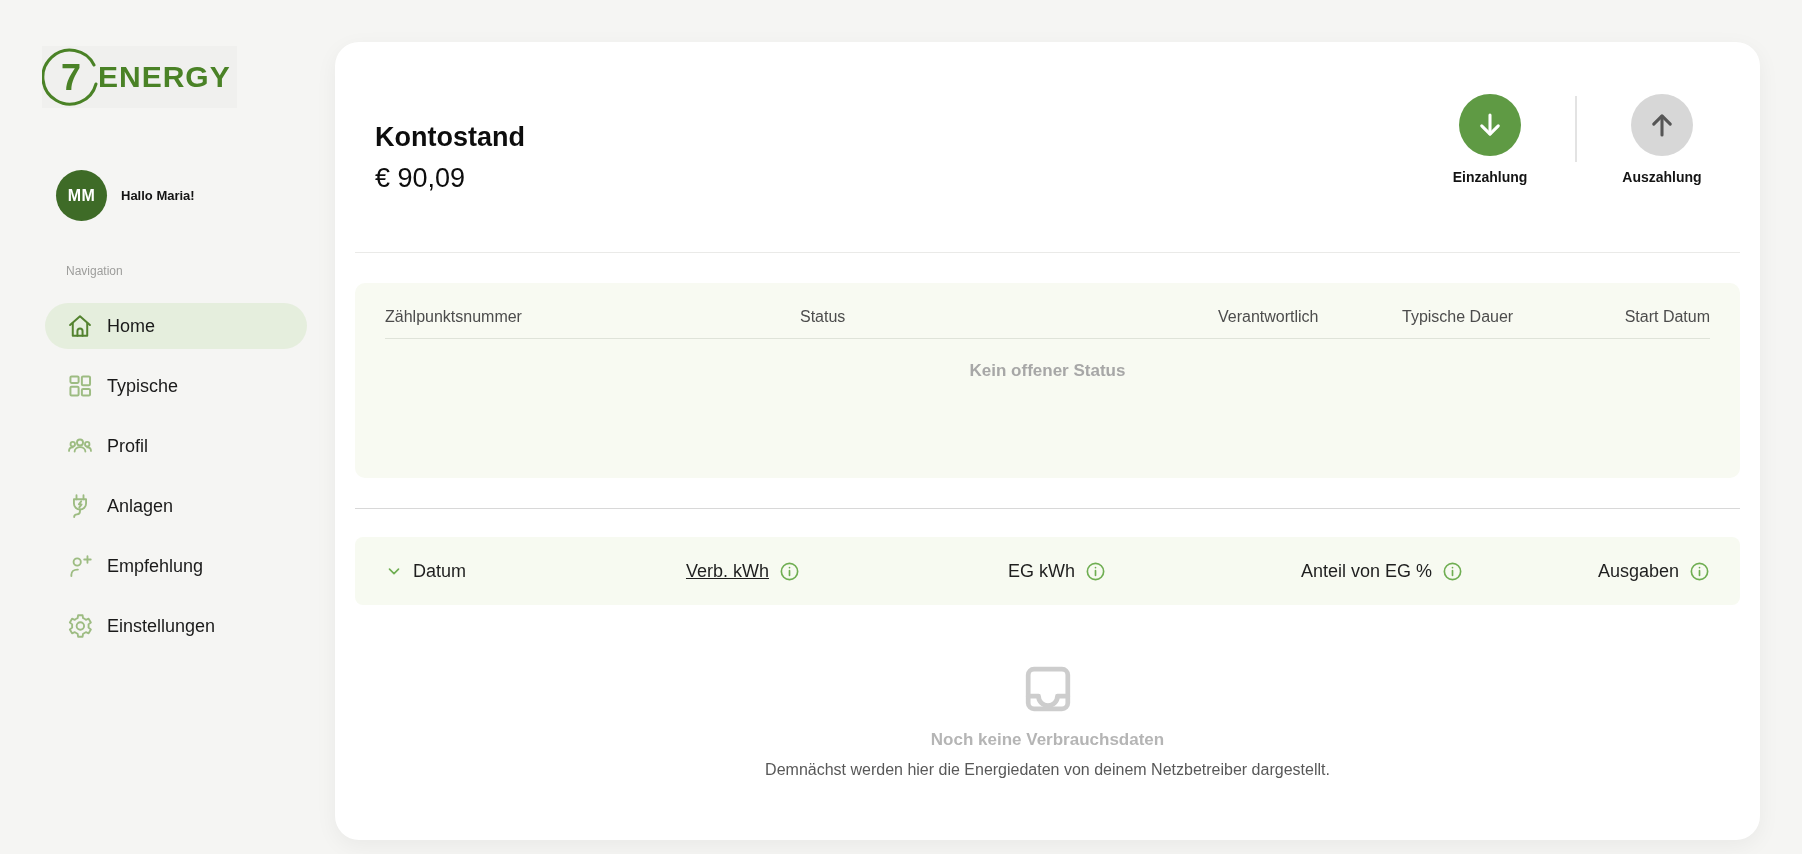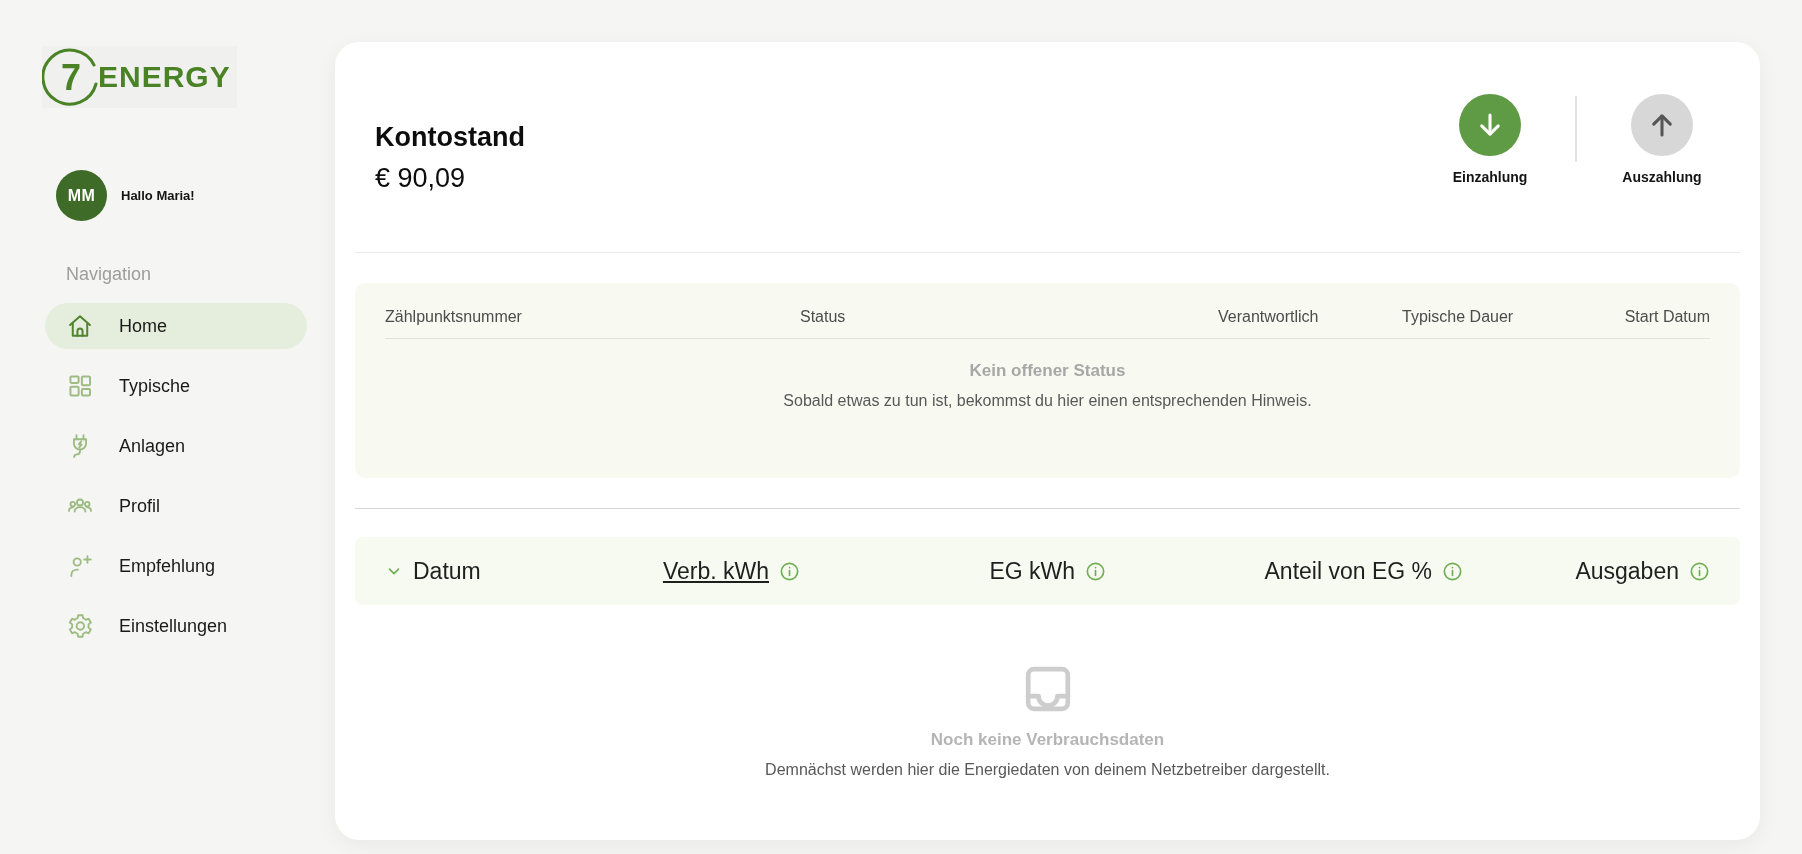--- a/index.html
+++ b/index.html
@@ -28,26 +28,26 @@
   .logo-text { font-size:30px; font-weight:700; color:#4a8226; letter-spacing:1px; margin-left:-2px; }
 
   .user-row { position:absolute; left:56px; top:170px; display:flex; align-items:center; gap:14px; }
   .avatar {
     width:51px; height:51px; border-radius:50%; background:#3e6b27;
     color:#fff; font-weight:700; font-size:16px;
     display:flex; align-items:center; justify-content:center; letter-spacing:0.5px;
   }
   .greeting { font-size:13px; font-weight:700; color:#141414; }
 
-  .nav-section-label { position:absolute; left:66px; top:264px; font-size:18px; color:#9d9d9b; }
+  .nav-section-label { position:absolute; left:66px; top:264px; font-size:12px; color:#9d9d9b; }
 
   .nav { position:absolute; left:0; top:303px; width:335px; display:flex; flex-direction:column; gap:14px; }
   .nav-item {
     margin-left:45px; width:262px; height:46px; border-radius:26px;
-    display:flex; align-items:center; padding-left:21px; gap:25px;
+    display:flex; align-items:center; padding-left:21px; gap:13px;
     cursor:pointer;
   }
   .nav-item.active { background:#e5eedd; }
   .nav-item .nav-icon { width:28px; height:28px; color:#9dbc82; display:flex; }
   .nav-item.active .nav-icon { color:#53822f; }
   .nav-item .nav-icon svg { width:28px; height:28px; }
   .nav-label { font-size:18px; color:#1a1a1a; }
 
   
   .main {
@@ -94,21 +94,21 @@
   .t1-empty { text-align:center; }
   .t1-empty-title { margin-top:22px; font-size:17px; font-weight:700; color:#a7a7a7; }
   .t1-empty-sub { margin-top:11px; font-size:16px; color:#585858; }
 
   
   .t2-header {
     position:absolute; left:20px; right:20px; top:495px; height:68px;
     background:#f7faf1; border-radius:8px; padding:0 30px;
     display:flex; align-items:center;
   }
-  .t2-col { font-size:23px; color:#1f1f1f; display:flex; align-items:center; gap:10px; }
+  .t2-col { font-size:18px; color:#1f1f1f; display:flex; align-items:center; gap:10px; }
   .t2-col.c0 { width:180px; }
   .t2-col.c1 { width:235px; justify-content:flex-end;text-decoration:underline; }
   .t2-col.c2 { width:306px; justify-content:flex-end; }
   .t2-col.c3 { width:357px; justify-content:flex-end; }
   .t2-col.c4 { width:247px; justify-content:flex-end; }
   .chevron-icon { width:18px; height:18px; color:#6fae52; display:flex; }
   .chevron-icon svg { width:18px; height:18px; }
   .info-icon { width:21px; height:21px; color:#6fae52; display:flex; cursor:pointer; }
   .info-icon svg { width:21px; height:21px; }
 
@@ -161,41 +161,41 @@
           <rect x="13.6" y="3.8" width="7" height="7.6" rx="1"></rect>
           <rect x="13.6" y="14.6" width="7" height="5.6" rx="1"></rect>
         </svg>
       </span>
       <span class="nav-label">Typische</span>
     </div>
 
     <div class="nav-item">
       <span class="nav-icon">
         <svg viewBox="0 0 24 24" fill="none" stroke="currentColor" stroke-width="1.6" stroke-linecap="round" stroke-linejoin="round">
-          <path d="M9 2.8v3.4M15 2.8v3.4"></path>
-          <path d="M6.8 6.2h10.4v3.6a5.2 5.2 0 0 1-10.4 0z"></path>
-          <path d="M13 8l-2 2.6h2.4l-2 2.6"></path>
-          <path d="M12 15v1.6c0 1.6-1.1 2.6-2.6 2.6-1.4 0-2.4.9-2.4 2.2"></path>
-        </svg>
-      </span>
-      <span class="nav-label">Anlagen</span>
-    </div>
-
-    <div class="nav-item">
-      <span class="nav-icon">
-        <svg viewBox="0 0 24 24" fill="none" stroke="currentColor" stroke-width="1.6" stroke-linecap="round" stroke-linejoin="round">
           <circle cx="12" cy="9" r="2.6"></circle>
           <path d="M7.4 16.8c0-2.3 2-3.8 4.6-3.8s4.6 1.5 4.6 3.8"></path>
           <circle cx="5.8" cy="10.4" r="1.9"></circle>
           <path d="M2.6 16.2c0-1.8 1.4-3 3.2-3"></path>
           <circle cx="18.2" cy="10.4" r="1.9"></circle>
           <path d="M21.4 16.2c0-1.8-1.4-3-3.2-3"></path>
         </svg>
       </span>
       <span class="nav-label">Profil</span>
+    </div>
+
+    <div class="nav-item">
+      <span class="nav-icon">
+        <svg viewBox="0 0 24 24" fill="none" stroke="currentColor" stroke-width="1.6" stroke-linecap="round" stroke-linejoin="round">
+          <path d="M9 2.8v3.4M15 2.8v3.4"></path>
+          <path d="M6.8 6.2h10.4v3.6a5.2 5.2 0 0 1-10.4 0z"></path>
+          <path d="M13 8l-2 2.6h2.4l-2 2.6"></path>
+          <path d="M12 15v1.6c0 1.6-1.1 2.6-2.6 2.6-1.4 0-2.4.9-2.4 2.2"></path>
+        </svg>
+      </span>
+      <span class="nav-label">Anlagen</span>
     </div>
 
     <div class="nav-item">
       <span class="nav-icon">
         <svg viewBox="0 0 24 24" fill="none" stroke="currentColor" stroke-width="1.6" stroke-linecap="round" stroke-linejoin="round">
           <circle cx="9.6" cy="8.6" r="3.1"></circle>
           <path d="M4.6 20.6v-1c0-2.8 2.2-4.5 5-4.5h.6"></path>
           <path d="M15.6 6.4h5.6M18.4 3.6v5.6"></path>
         </svg>
       </span>
@@ -258,21 +258,20 @@
   <div class="status-card">
     <div class="t1-header">
       <div class="t1-col c0">Zählpunktsnummer</div>
       <div class="t1-col c1">Status</div>
       <div class="t1-col c2">Verantwortlich</div>
       <div class="t1-col c3">Typische Dauer</div>
       <div class="t1-col c4">Start Datum</div>
     </div>
     <div class="t1-empty">
       <div class="t1-empty-title">Kein offener Status</div>
-      <div class="t1-empty-sub">Sobald etwas zu tun ist, bekommst du hier einen entsprechenden Hinweis.</div>
     </div>
   </div>
 
   <div class="hdivider two"></div>
 
   <div class="t2-header">
     <div class="t2-col c0">
       <span class="chevron-icon">
         <svg viewBox="0 0 24 24" fill="none" stroke="currentColor" stroke-width="2.2" stroke-linecap="round" stroke-linejoin="round">
             <path d="M6 9.5l6 6 6-6"></path>

